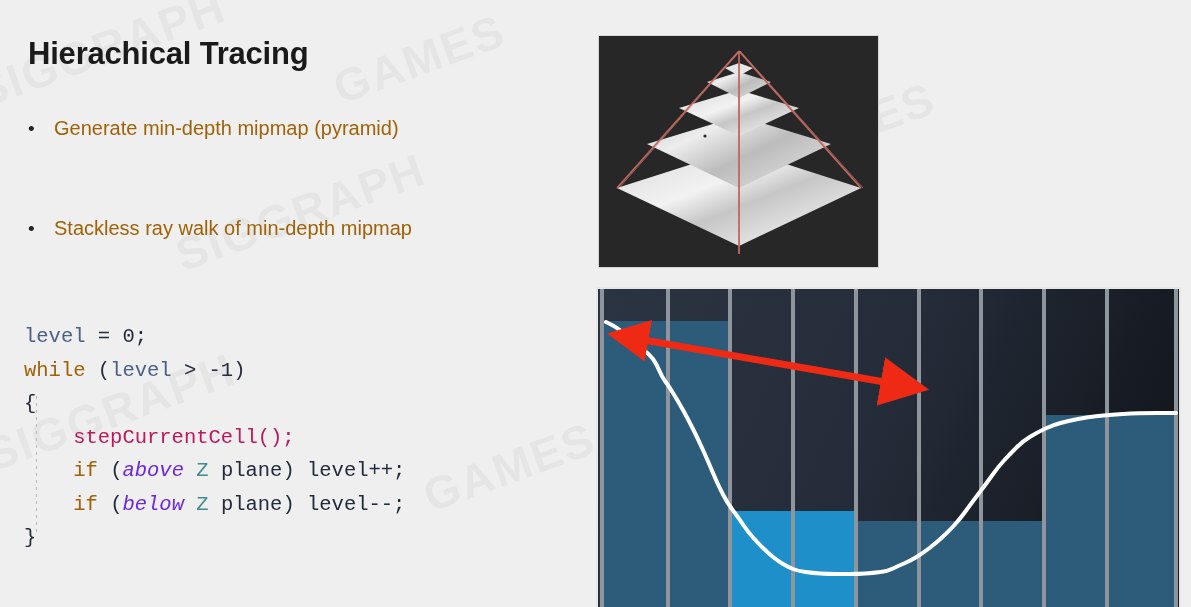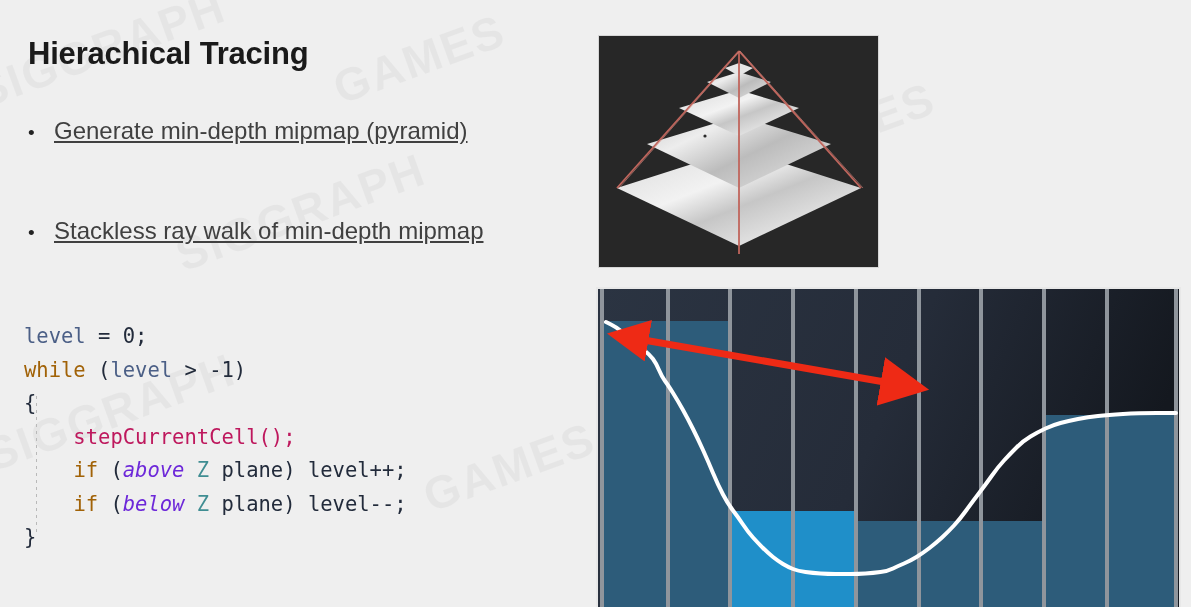--- a/index.html
+++ b/index.html
@@ -62,40 +62,39 @@
     width: 545px;
   }
   .bullet-row .dot {
     width: 26px;
     flex: 0 0 26px;
     color: #222;
     font-size: 19px;
     line-height: 1;
   }
   .bullet-row .btxt {
-    font-size: 24px;
-    color: #404040;
+    font-size: 20px;
+    color: #a16207;
     line-height: 1.25;
-    text-decoration: underline;
   }
   #bullet-0 { top: 88px; }
   #bullet-1 { top: 188px; }
 
   
   #code-block {
     position: absolute;
     left: 24px;
     top: 292px;
     font-family: "DejaVu Sans Mono", monospace;
     font-size: 20.5px;
     line-height: 33.5px;
     white-space: pre;
     color: #263041;
   }
-  #code-block .ln { height: 33.5px; }
+  #code-block .ln { height: 33.5px; font-family: Liberation Mono, monospace; }
   .t-var   { color: #4b5f86; }
   .t-kw    { color: #a16207; }
   .t-plain { color: #222b3b; }
   .t-fn    { color: #be185d; }
   .t-em    { color: #6d28d9; font-style: italic; }
   .t-type  { color: #3f8d92; }
   .t-num   { color: #222b3b; }
   
   #indent-guide {
     position: absolute;

